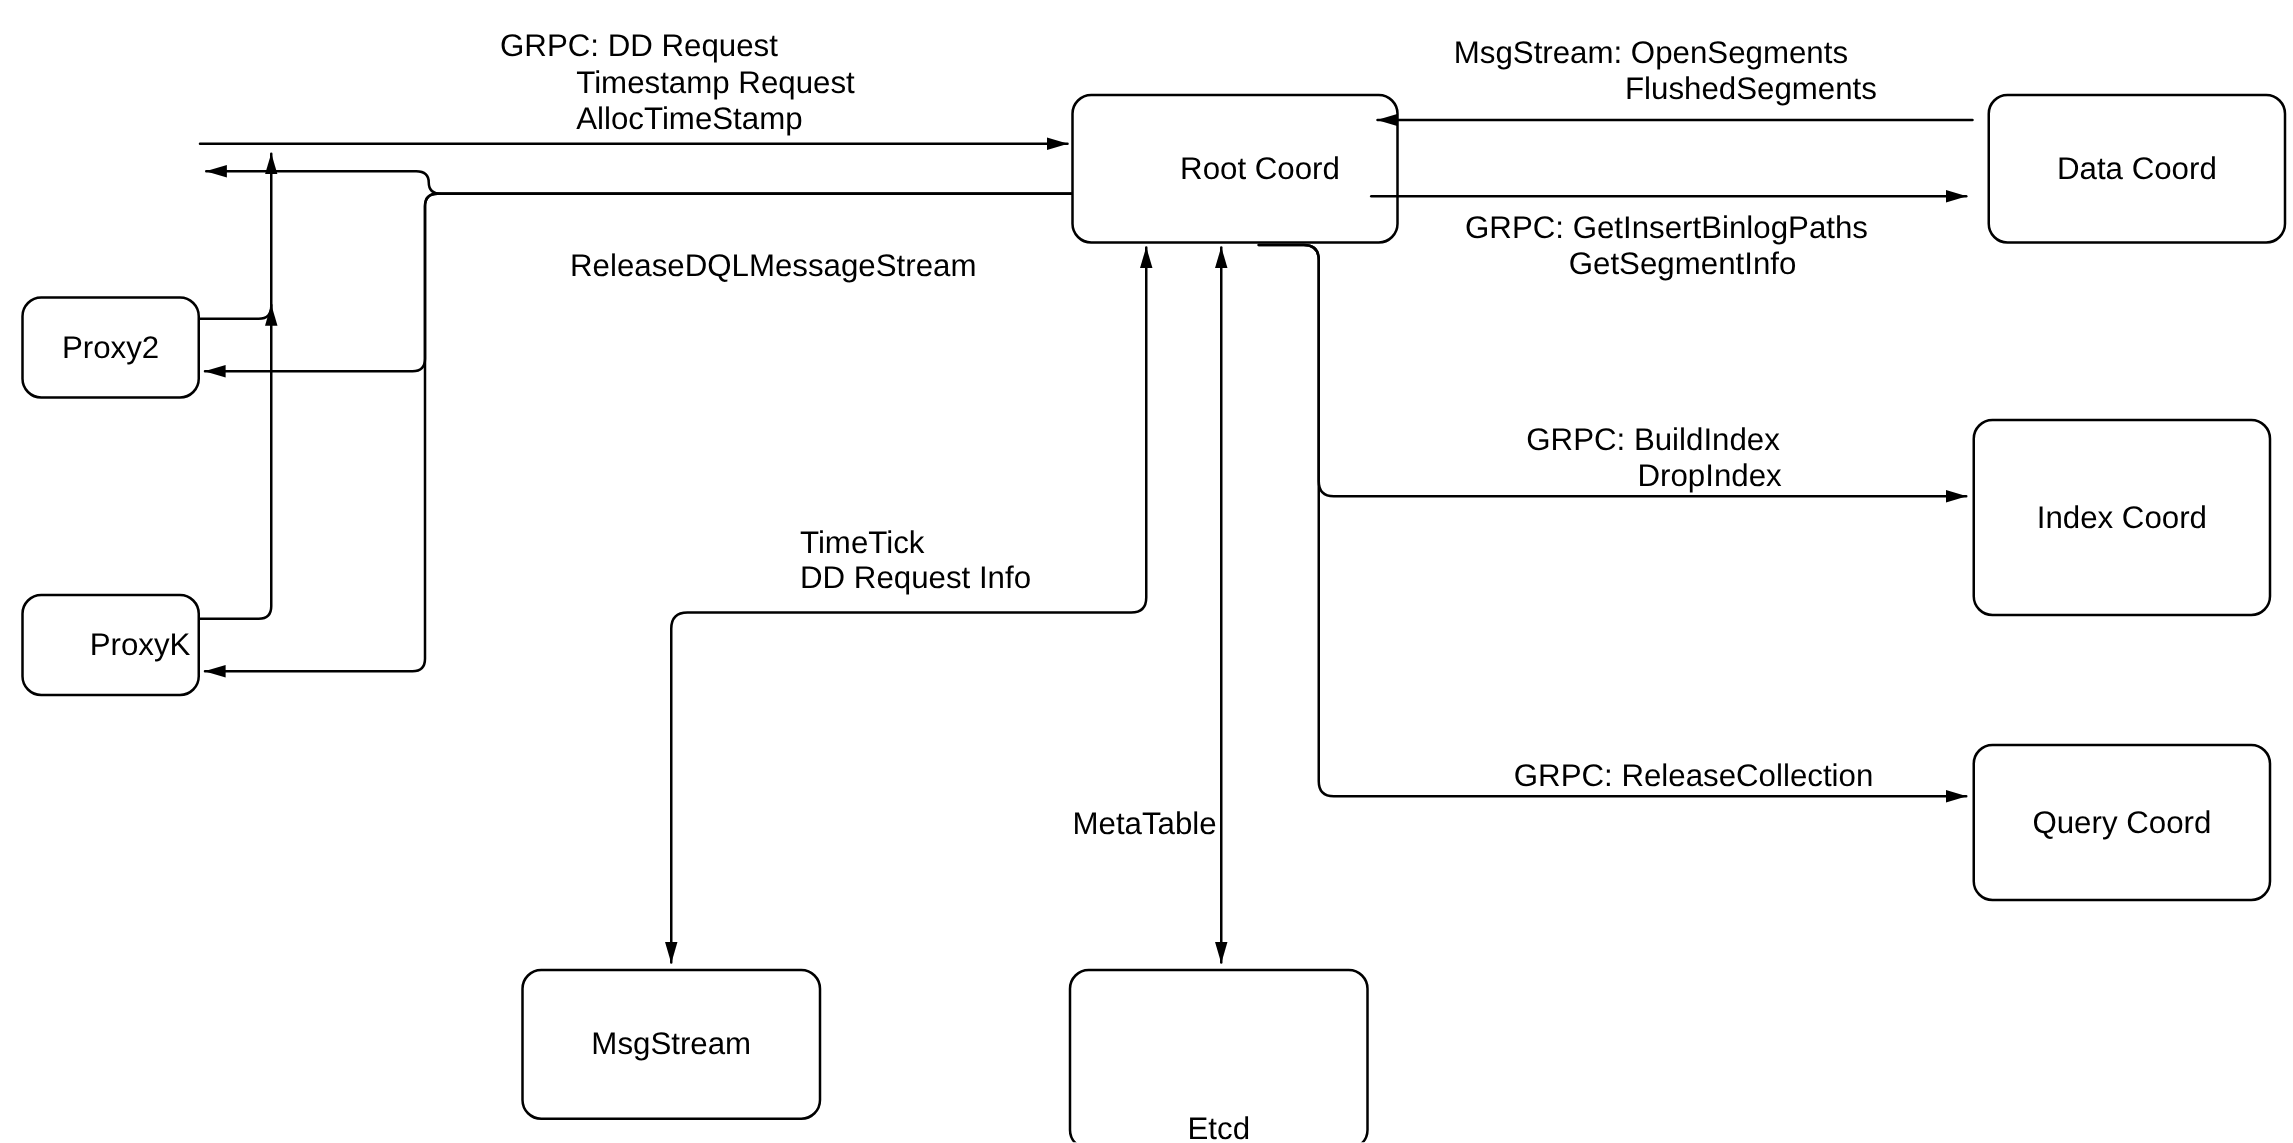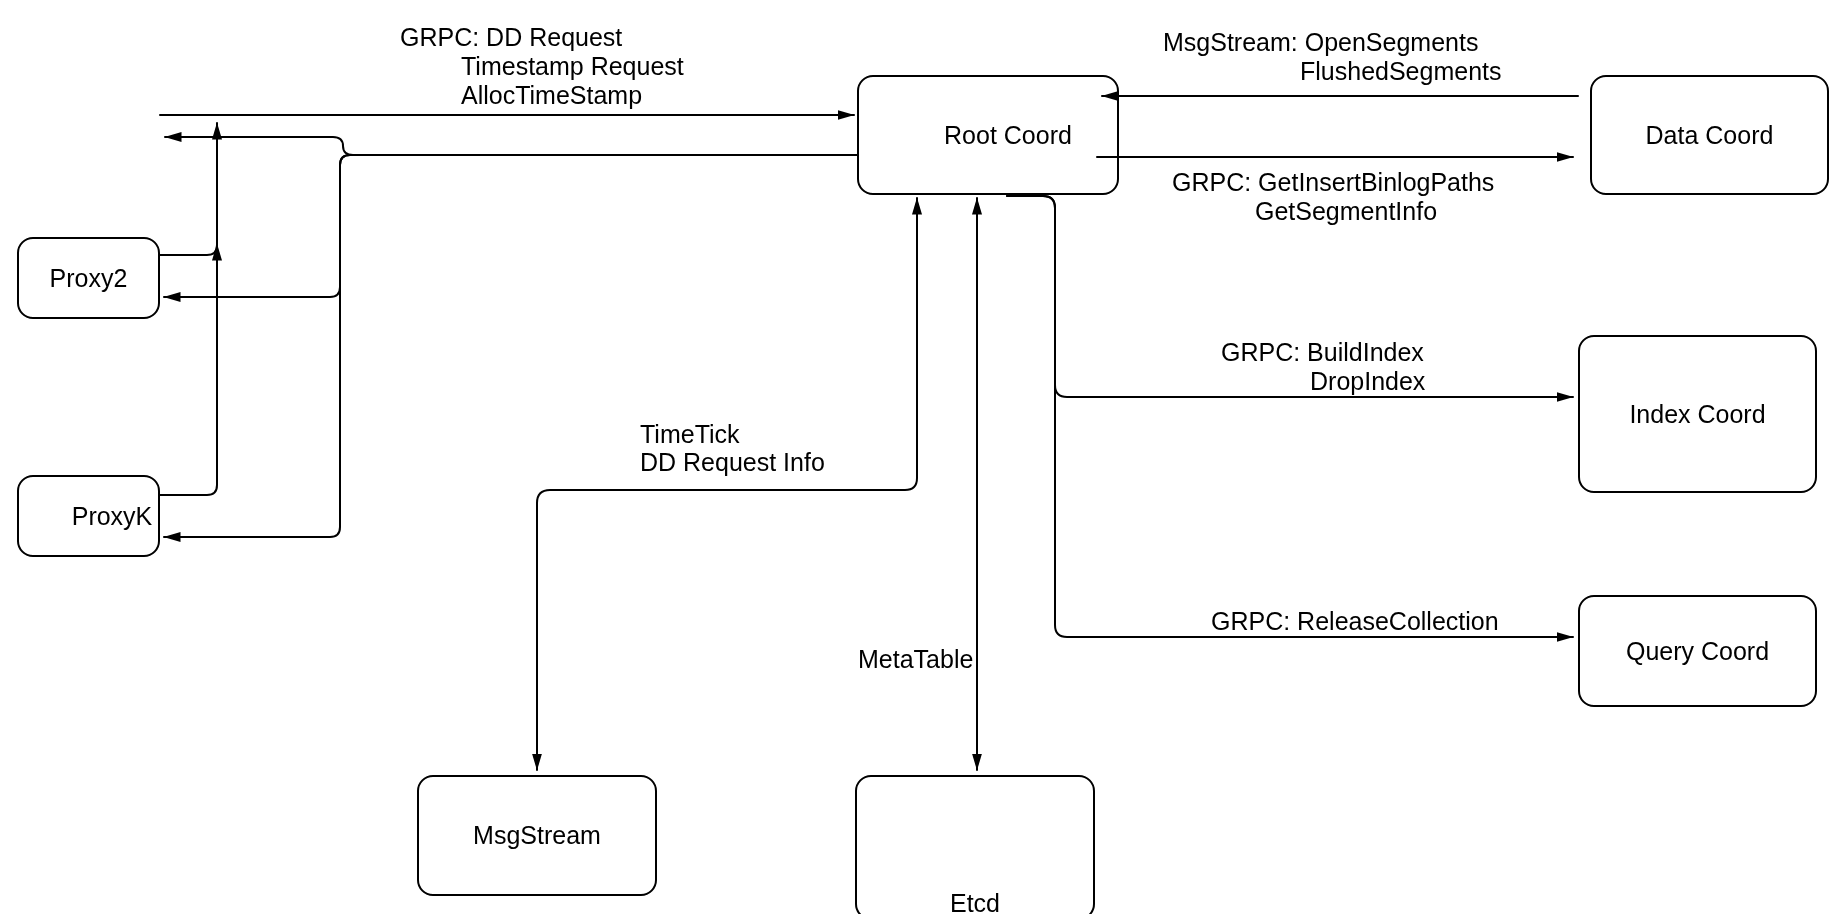--- a/index.html
+++ b/index.html
@@ -30,21 +30,21 @@
     white-space:nowrap;
     z-index:3;
   }
   
   #n-proxy1     {left:17px;  top:75px;  width:143px; height:82px;}
   #n-proxy2     {left:17px;  top:237px; width:143px; height:82px;}
   #n-proxyk     {left:17px;  top:475px; width:143px; height:82px;padding-left:47px;}
   #n-root-coord {left:857px; top:75px;  width:262px; height:120px;padding-left:40px;}
   #n-data-coord {left:1578px;top:75px;  width:239px; height:120px;margin-left:12px;}
   #n-index-coord{left:1578px;top:335px; width:239px; height:158px;}
-  #n-query-coord{left:1578px;top:595px; width:239px; height:112px;}
+  #n-query-coord{left:1578px;top:595px; width:239px; height:126px;}
   #n-msgstream  {left:417px; top:775px; width:240px; height:121px;}
   #n-etcd       {left:855px; top:775px; width:240px; height:145px;align-items:flex-end;}
   
   #l-dd1        {left:400px; top:23px;}
   #l-dd2        {left:461px; top:52px;}
   #l-dd3        {left:461px; top:81px;}
   #l-inv1       {left:379px; top:170px;}
   #l-inv2       {left:456px; top:199px;}
   #l-open1      {left:1163px;top:28px;}
   #l-open2      {left:1300px;top:57px;}
@@ -116,20 +116,21 @@
     <path class="edge" d="M1007,196 H1043 Q1055,196 1055,208 V625 Q1055,637 1067,637 H1573" marker-end="url(#arrow)"></path>
 
     <path class="edge" d="M917,198 V478 Q917,490 905,490 H550 Q537,490 537,503 V770" marker-start="url(#arrow)" marker-end="url(#arrow)"></path>
 
     <path class="edge" d="M977,198 V770" marker-start="url(#arrow)" marker-end="url(#arrow)"></path>
   </svg>
 
   <div class="lbl" id="l-dd1">GRPC: DD Request</div>
   <div class="lbl" id="l-dd2">Timestamp Request</div>
   <div class="lbl" id="l-dd3">AllocTimeStamp</div>
+  <div class="lbl" id="l-inv2">ReleaseDQLMessageStream</div>
   <div class="lbl" id="l-open1">MsgStream: OpenSegments</div>
   <div class="lbl" id="l-open2">FlushedSegments</div>
   <div class="lbl" id="l-binlog1">GRPC: GetInsertBinlogPaths</div>
   <div class="lbl" id="l-binlog2">GetSegmentInfo</div>
   <div class="lbl" id="l-build1">GRPC: BuildIndex</div>
   <div class="lbl" id="l-build2">DropIndex</div>
   <div class="lbl" id="l-release">GRPC: ReleaseCollection</div>
   <div class="lbl" id="l-tick1">TimeTick</div>
   <div class="lbl" id="l-tick2">DD Request Info</div>
   <div class="lbl" id="l-meta">MetaTable</div>

